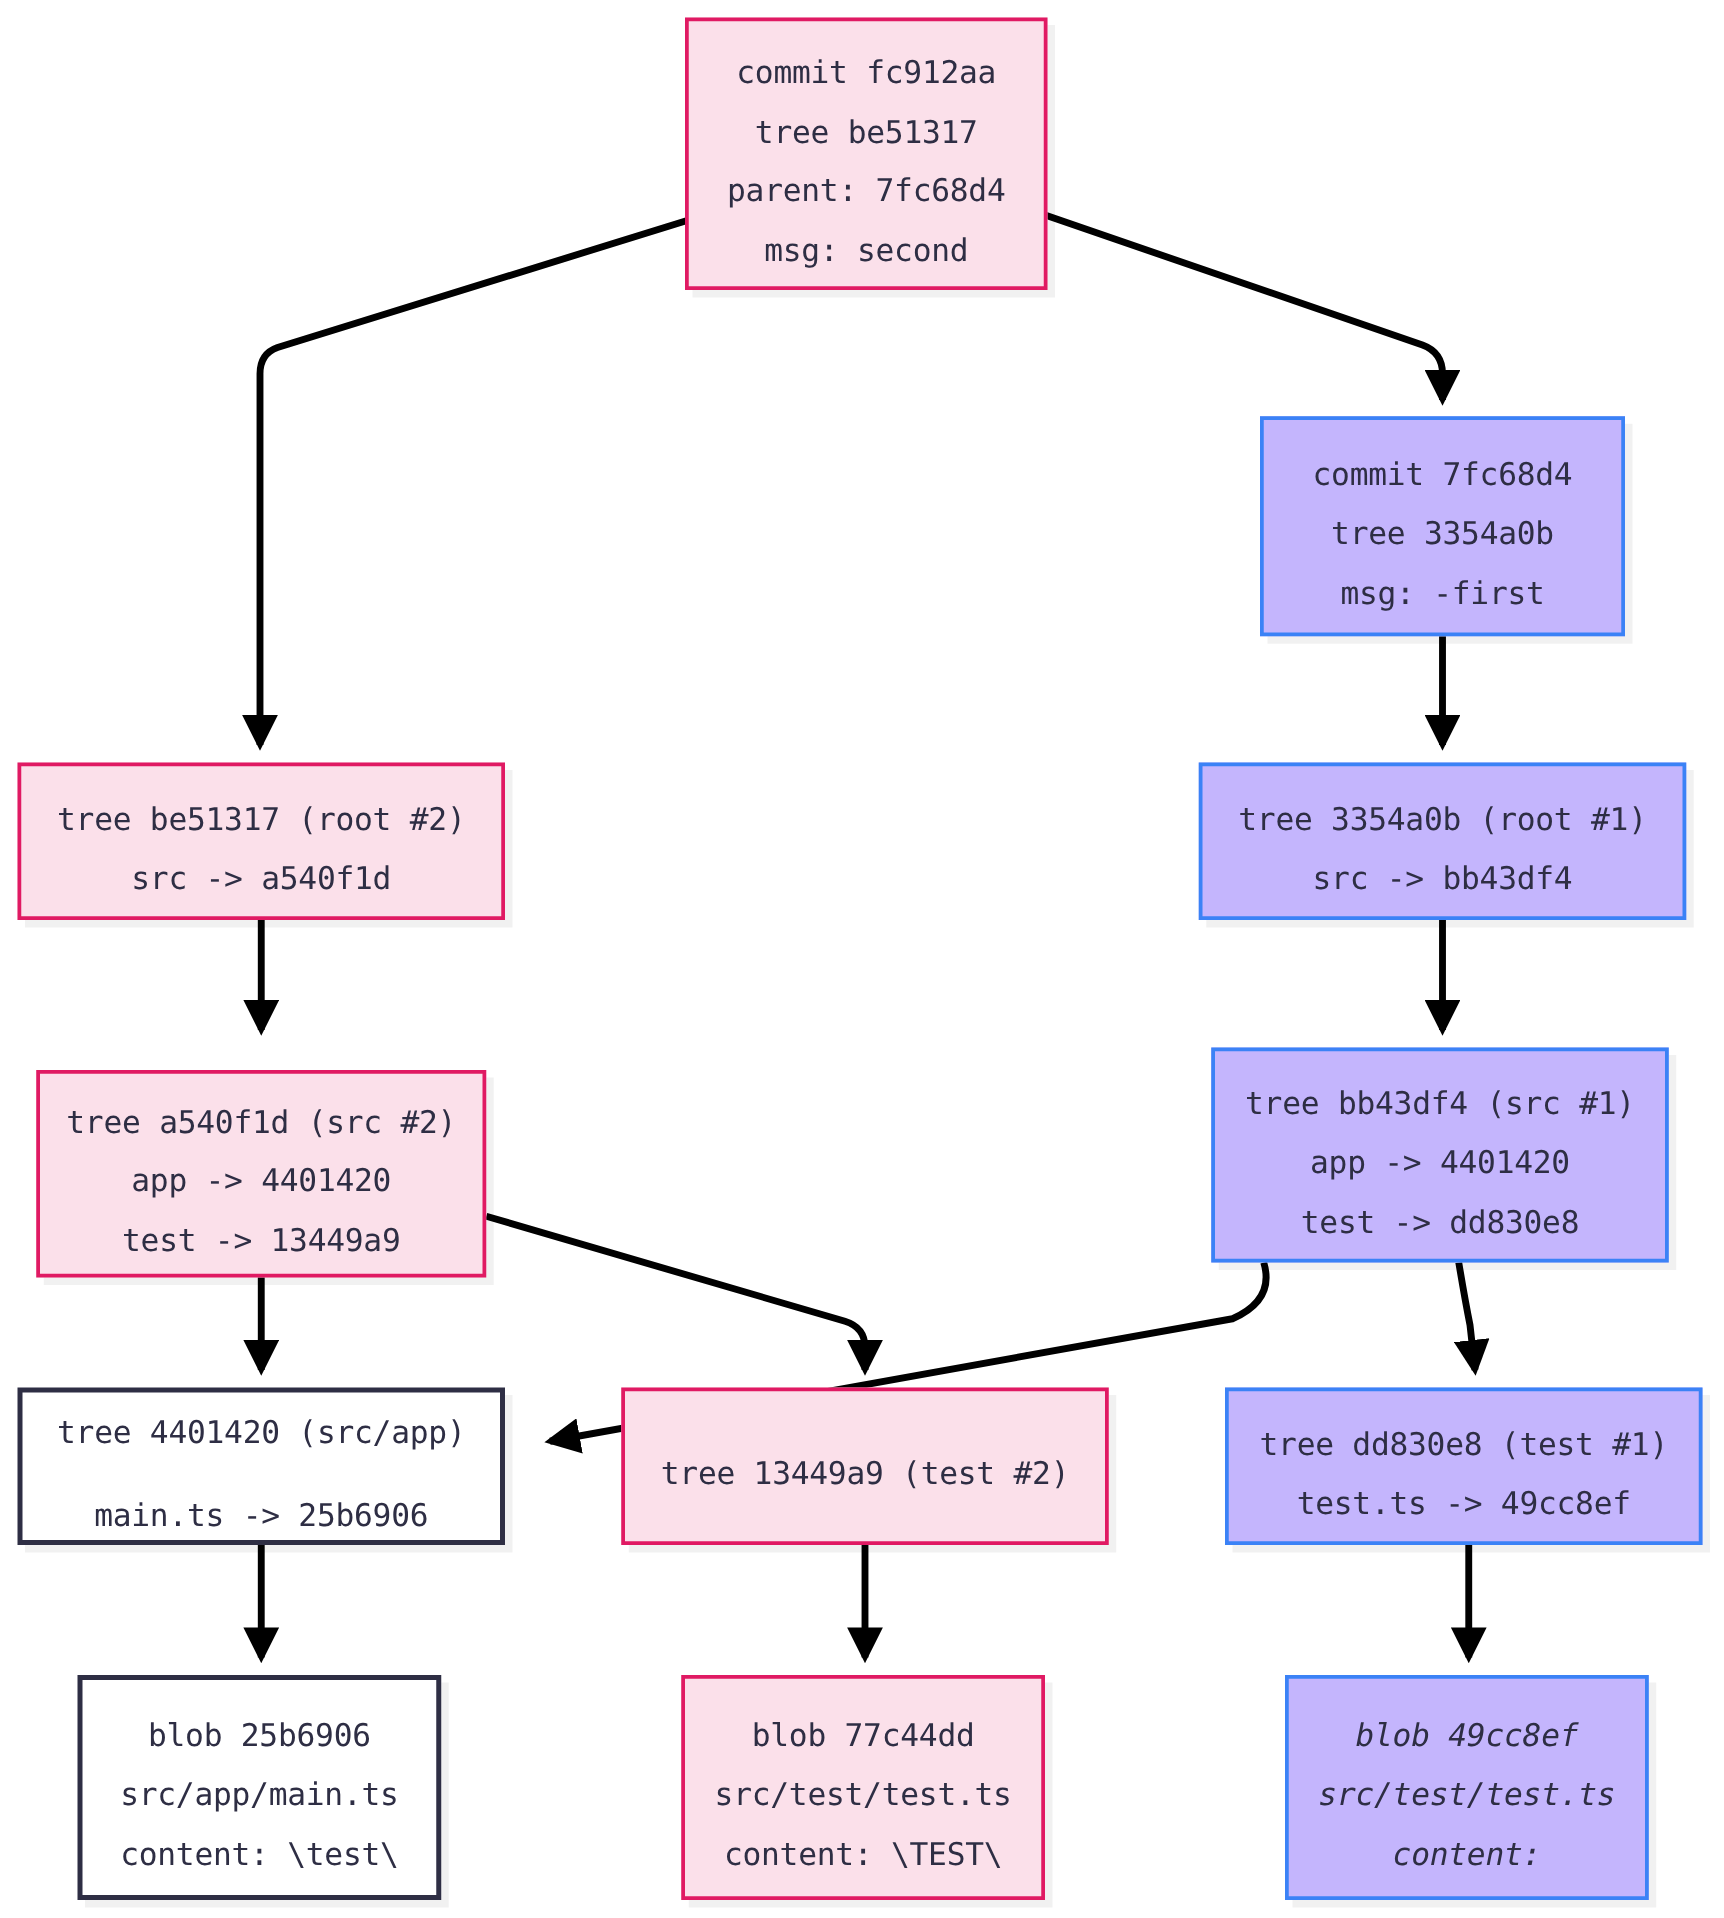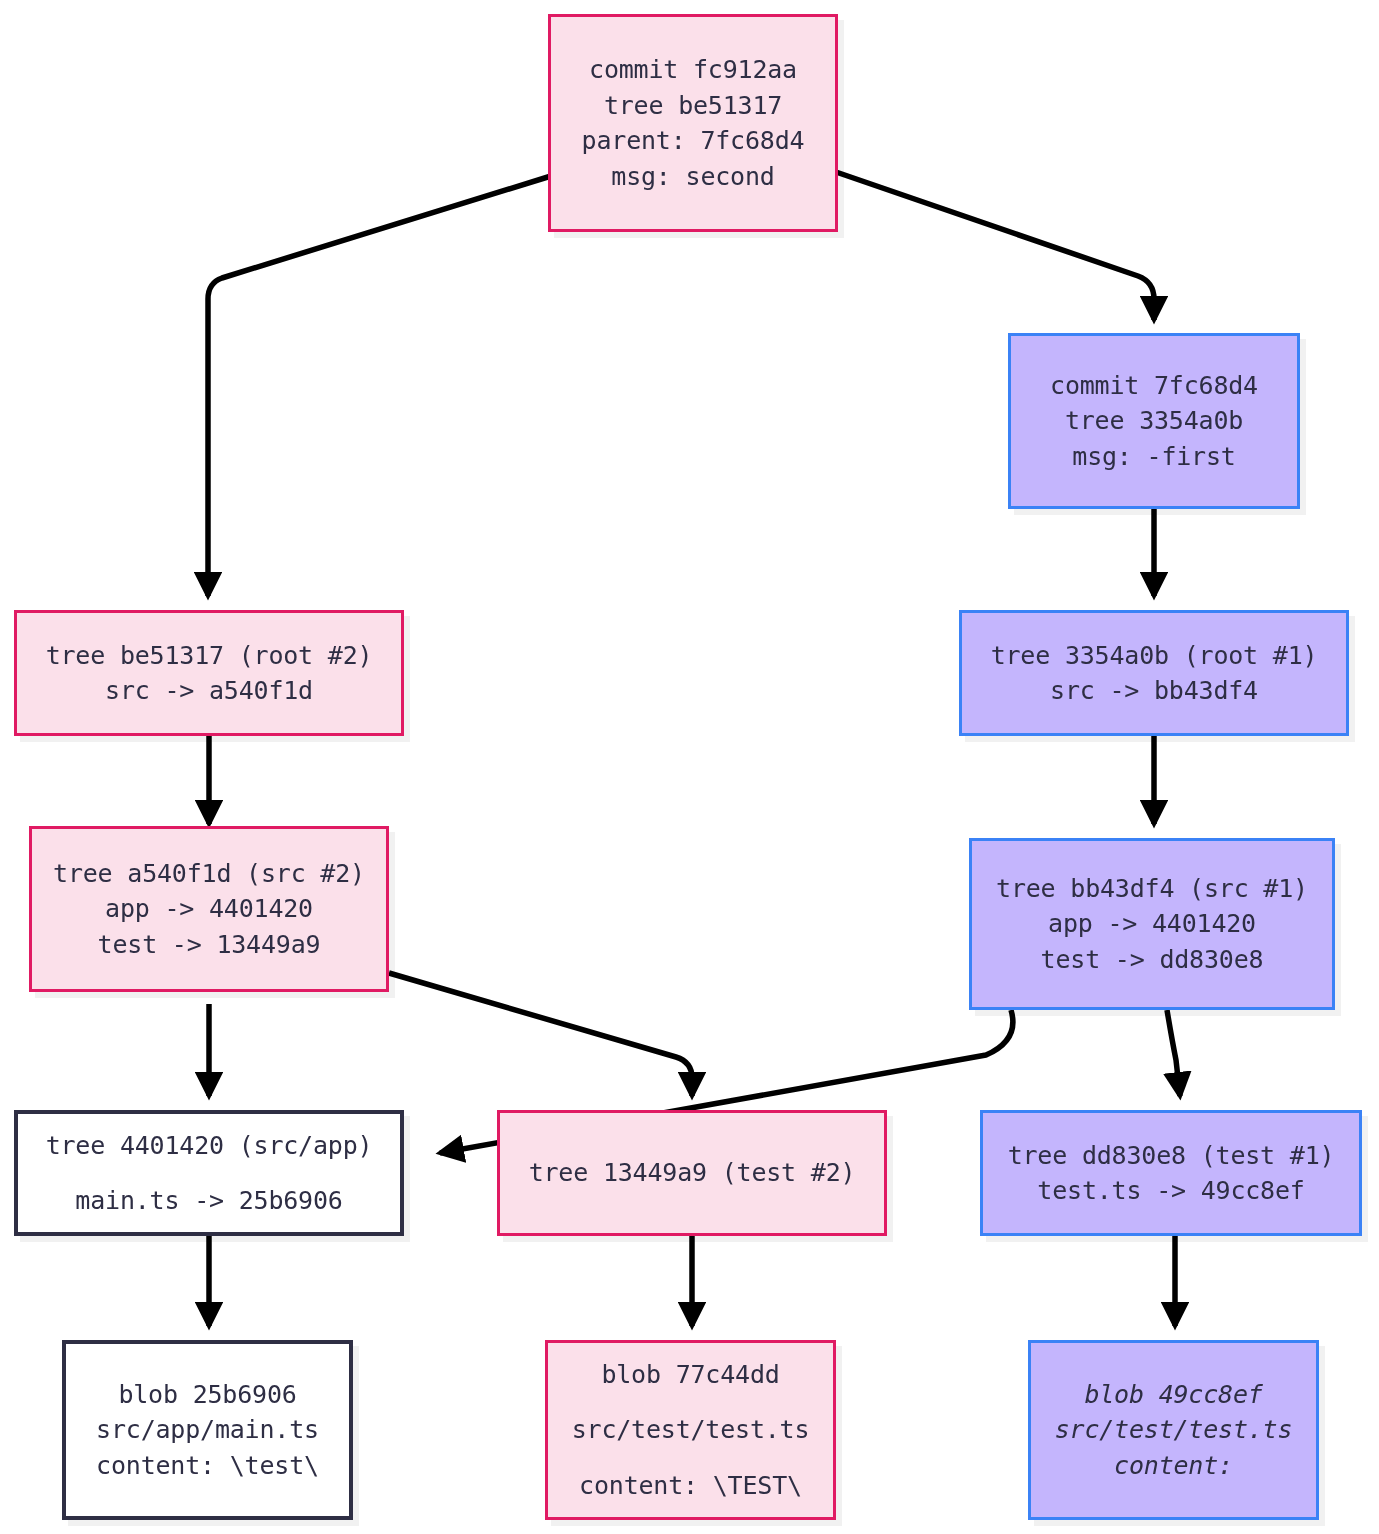--- a/index.html
+++ b/index.html
@@ -35,20 +35,21 @@
     text-align: center;
     color: #2e2e44;
     font-size: 25px;
     line-height: 1.42;
     letter-spacing: -0.2px;
     box-shadow: 6px 6px 0 rgba(0,0,0,0.055);
   }
   .node .line {
     white-space: pre;
     display: block;
+    margin-top: 12px;
   }
   .node.pink {
     background: #fbe0ea;
     border: 3px solid #e01a63;
   }
   .node.blue {
     background: #c4b5fd;
     border: 3px solid #3b82f6;
   }
   .node.dark {
@@ -99,21 +100,21 @@
   <div class="node pink" style="left:14px; top:610px; width:390px; height:126px;">
     <span class="line">tree be51317 (root #2)</span>
     <span class="line">src -&gt; a540f1d</span>
   </div>
 
   <div class="node blue" style="left:959px; top:610px; width:390px; height:126px;">
     <span class="line">tree 3354a0b (root #1)</span>
     <span class="line">src -&gt; bb43df4</span>
   </div>
 
-  <div class="node pink" style="left:29px; top:826px; width:360px; height:166px;">
+  <div class="node pink" style="left:29px; top:856px; width:360px; height:166px;">
     <span class="line">tree a540f1d (src #2)</span>
     <span class="line">app -&gt; 4401420</span>
     <span class="line">test -&gt; 13449a9</span>
   </div>
 
   <div class="node blue" style="left:969px; top:838px; width:366px; height:172px;">
     <span class="line">tree bb43df4 (src #1)</span>
     <span class="line">app -&gt; 4401420</span>
     <span class="line">test -&gt; dd830e8</span>
   </div>
@@ -131,21 +132,21 @@
     <span class="line">tree dd830e8 (test #1)</span>
     <span class="line">test.ts -&gt; 49cc8ef</span>
   </div>
 
   <div class="node dark" style="left:62px; top:1340px; width:291px; height:180px;">
     <span class="line">blob 25b6906</span>
     <span class="line">src/app/main.ts</span>
     <span class="line">content: \test\</span>
   </div>
 
-  <div class="node pink" style="left:545px; top:1340px; width:291px; height:180px;gap:20px;">
+  <div class="node pink" style="left:545px; top:1340px; width:291px; height:180px;">
     <span class="line">blob 77c44dd</span>
     <span class="line">src/test/test.ts</span>
     <span class="line">content: \TEST\</span>
   </div>
 
   <div class="node blue" style="left:1028px; top:1340px; width:291px; height:180px;font-style:italic;">
     <span class="line">blob 49cc8ef</span>
     <span class="line">src/test/test.ts</span>
     <span class="line">content:</span>
   </div>

